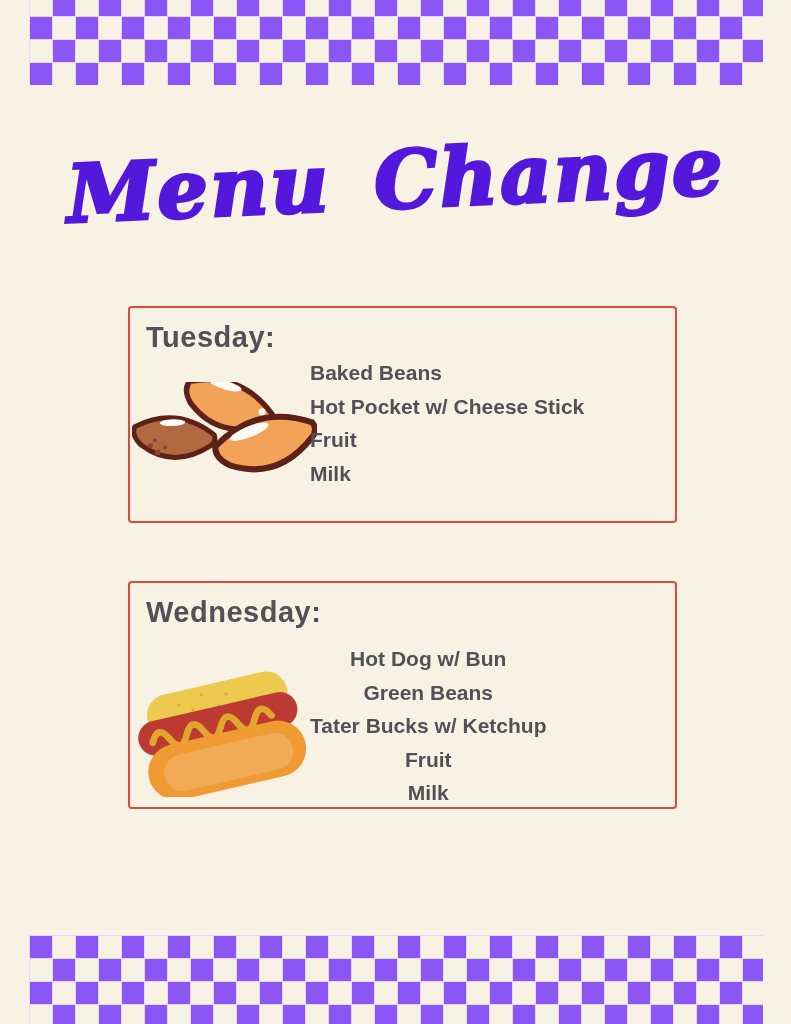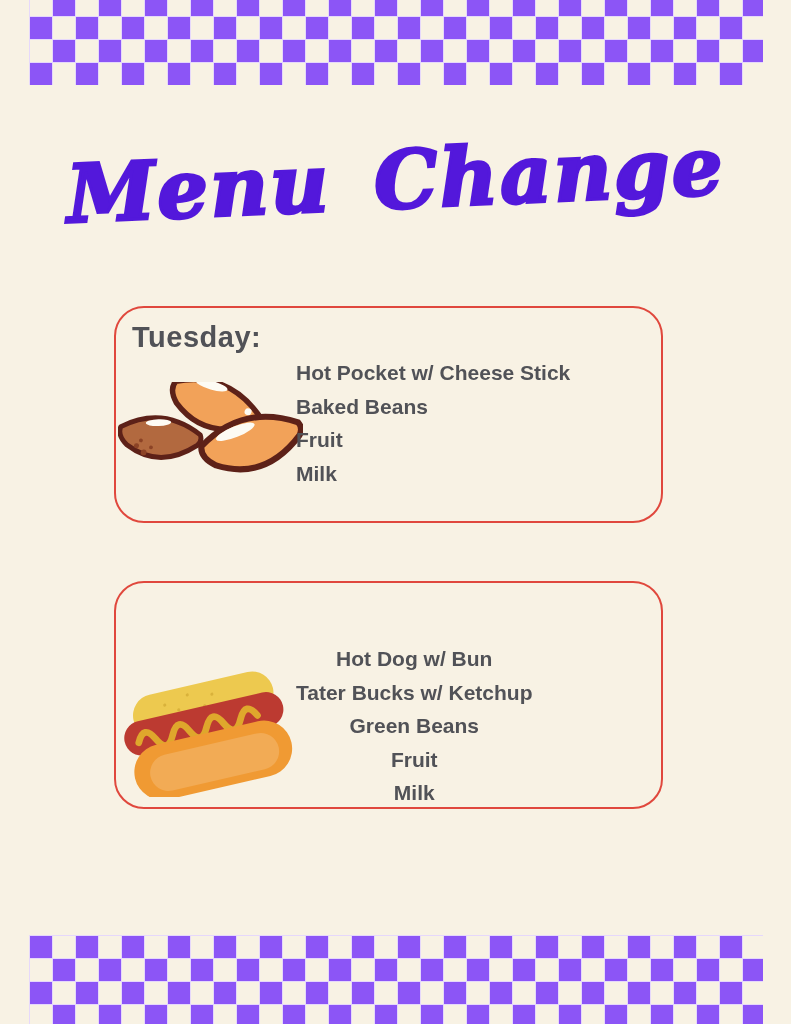--- a/index.html
+++ b/index.html
@@ -54,24 +54,24 @@
     color:var(--title-purple);
     -webkit-text-stroke:3px var(--title-purple);
     letter-spacing:2px;
     word-spacing:14px;
     transform:rotate(-2.5deg);
   }
 
   
   .card{
     position:absolute;
-    left:114px;
+    left:128px;
     width:549px;
     border:2px solid var(--card-border-red);
-    border-radius:30px;
+    border-radius:4px;
   }
   .card-tuesday{top:306px;height:217px;}
   .card-wednesday{top:581px;height:228px;}
   .day-heading{
     position:absolute;
     left:16px;
     top:13px;
     font-size:29px;
     font-weight:bold;
     letter-spacing:.5px;
@@ -128,28 +128,29 @@
 
           <g transform="translate(80,34) rotate(-14 45 25) scale(1.25)">
             <path d="M4,18 Q45,-8 86,18 Q89,24 84,29 Q48,58 12,36 Q1,27 4,18 Z" fill="#F2A259"></path>
             <ellipse cx="34" cy="13" rx="17" ry="4.5" fill="#FDFBF4" stroke="none" transform="rotate(-8 34 13)"></ellipse>
           </g>
         </g>
       </svg>
     </span>
 
     <ul class="items">
+      <li>Baked Beans</li>
       <li>Hot Pocket w/ Cheese Stick</li>
-      <li>Baked Beans</li>
       <li>Fruit</li>
       <li>Milk</li>
     </ul>
   </section>
 
   <section class="card card-wednesday">
+    <h2 class="day-heading">Wednesday:</h2>
 
     <span class="illus illus-hotdog">
       <svg viewBox="0 0 180 145" width="174" height="142" aria-hidden="true">
         <g transform="rotate(-13 90 80)">
 
           <rect x="20" y="28" width="148" height="44" rx="22" fill="#EDC94F"></rect>
           <circle cx="55" cy="42" r="1.6" fill="#D9B23B"></circle>
           <circle cx="80" cy="37" r="1.6" fill="#D9B23B"></circle>
           <circle cx="105" cy="42" r="1.6" fill="#D9B23B"></circle>
           <circle cx="68" cy="50" r="1.6" fill="#D9B23B"></circle>
@@ -160,22 +161,22 @@
           <path d="M20,74 q9,-18 18,0 t18,0 t18,0 t18,0 t18,0 t18,0 t18,0" fill="none" stroke="#DFA72C" stroke-width="7" stroke-linecap="round"></path>
 
           <rect x="8" y="80" width="166" height="58" rx="29" fill="#F09A33"></rect>
           <rect x="24" y="92" width="136" height="38" rx="19" fill="#F2AB55"></rect>
         </g>
       </svg>
     </span>
 
     <ul class="items">
       <li>Hot Dog w/ Bun</li>
+      <li>Green Beans</li>
       <li>Tater Bucks w/ Ketchup</li>
-      <li>Green Beans</li>
       <li>Fruit</li>
       <li>Milk</li>
     </ul>
   </section>
 
   <div class="checker checker-bottom"></div>
 
 </div>
 
 </body></html>

